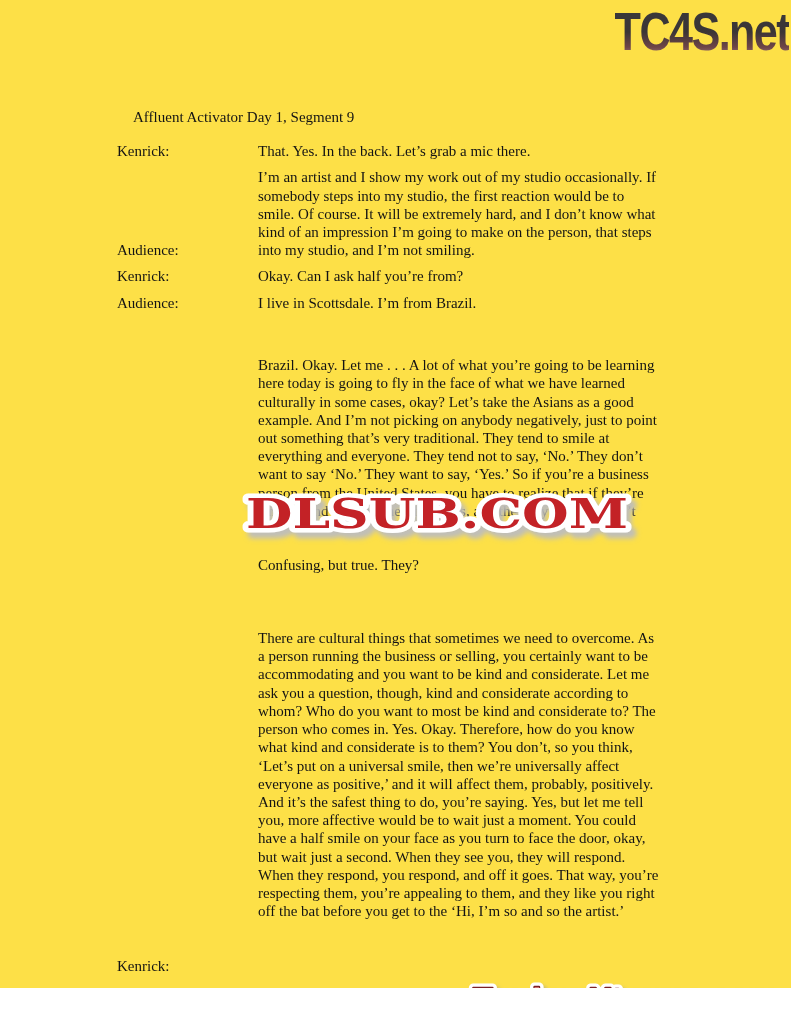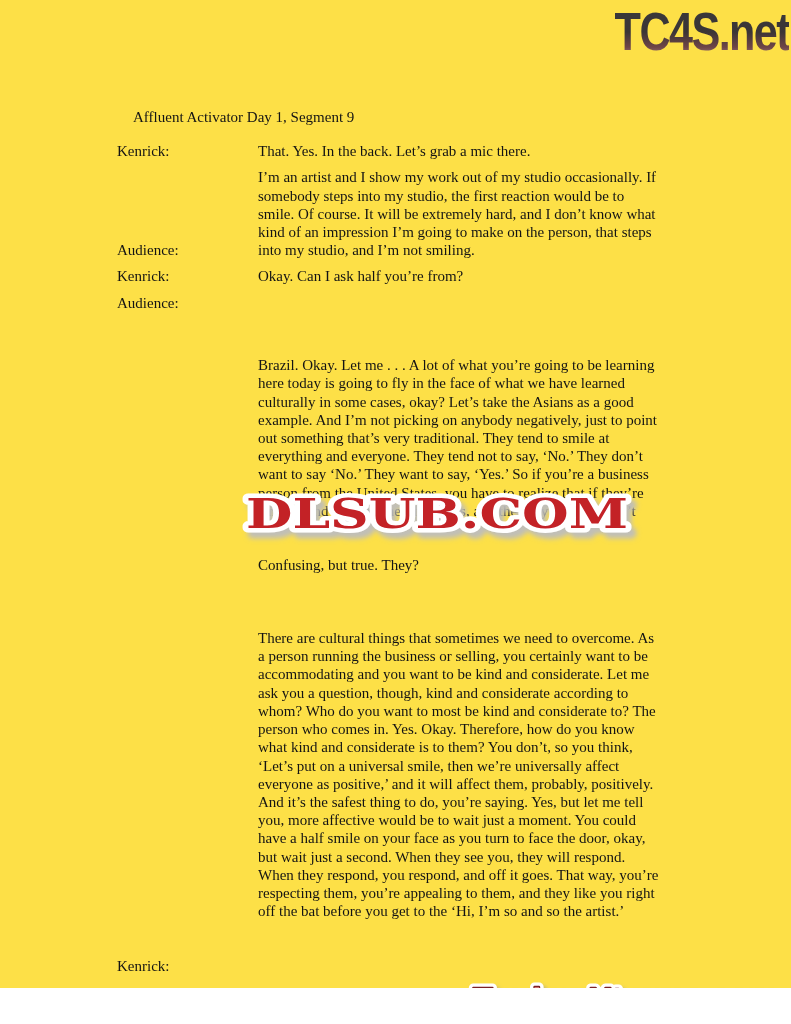--- a/index.html
+++ b/index.html
@@ -57,20 +57,21 @@
 into my studio, and I’m not smiling.</div>
     </div>
 
     <div class="row">
       <div class="speaker">Kenrick:</div>
       <div class="dialogue">Okay. Can I ask half you’re from?</div>
     </div>
 
     <div class="row">
       <div class="speaker">Audience:</div>
+      <div class="dialogue">I live in Scottsdale. I’m from Brazil.</div>
     </div>
 
     <div class="row">
       <div class="speaker">Kenrick:</div>
       <div class="dialogue">
         <div>Brazil. Okay. Let me . . . A lot of what you’re going to be learning
 here today is going to fly in the face of what we have learned
 culturally in some cases, okay? Let’s take the Asians as a good
 example. And I’m not picking on anybody negatively, just to point
 out something that’s very traditional. They tend to smile at

